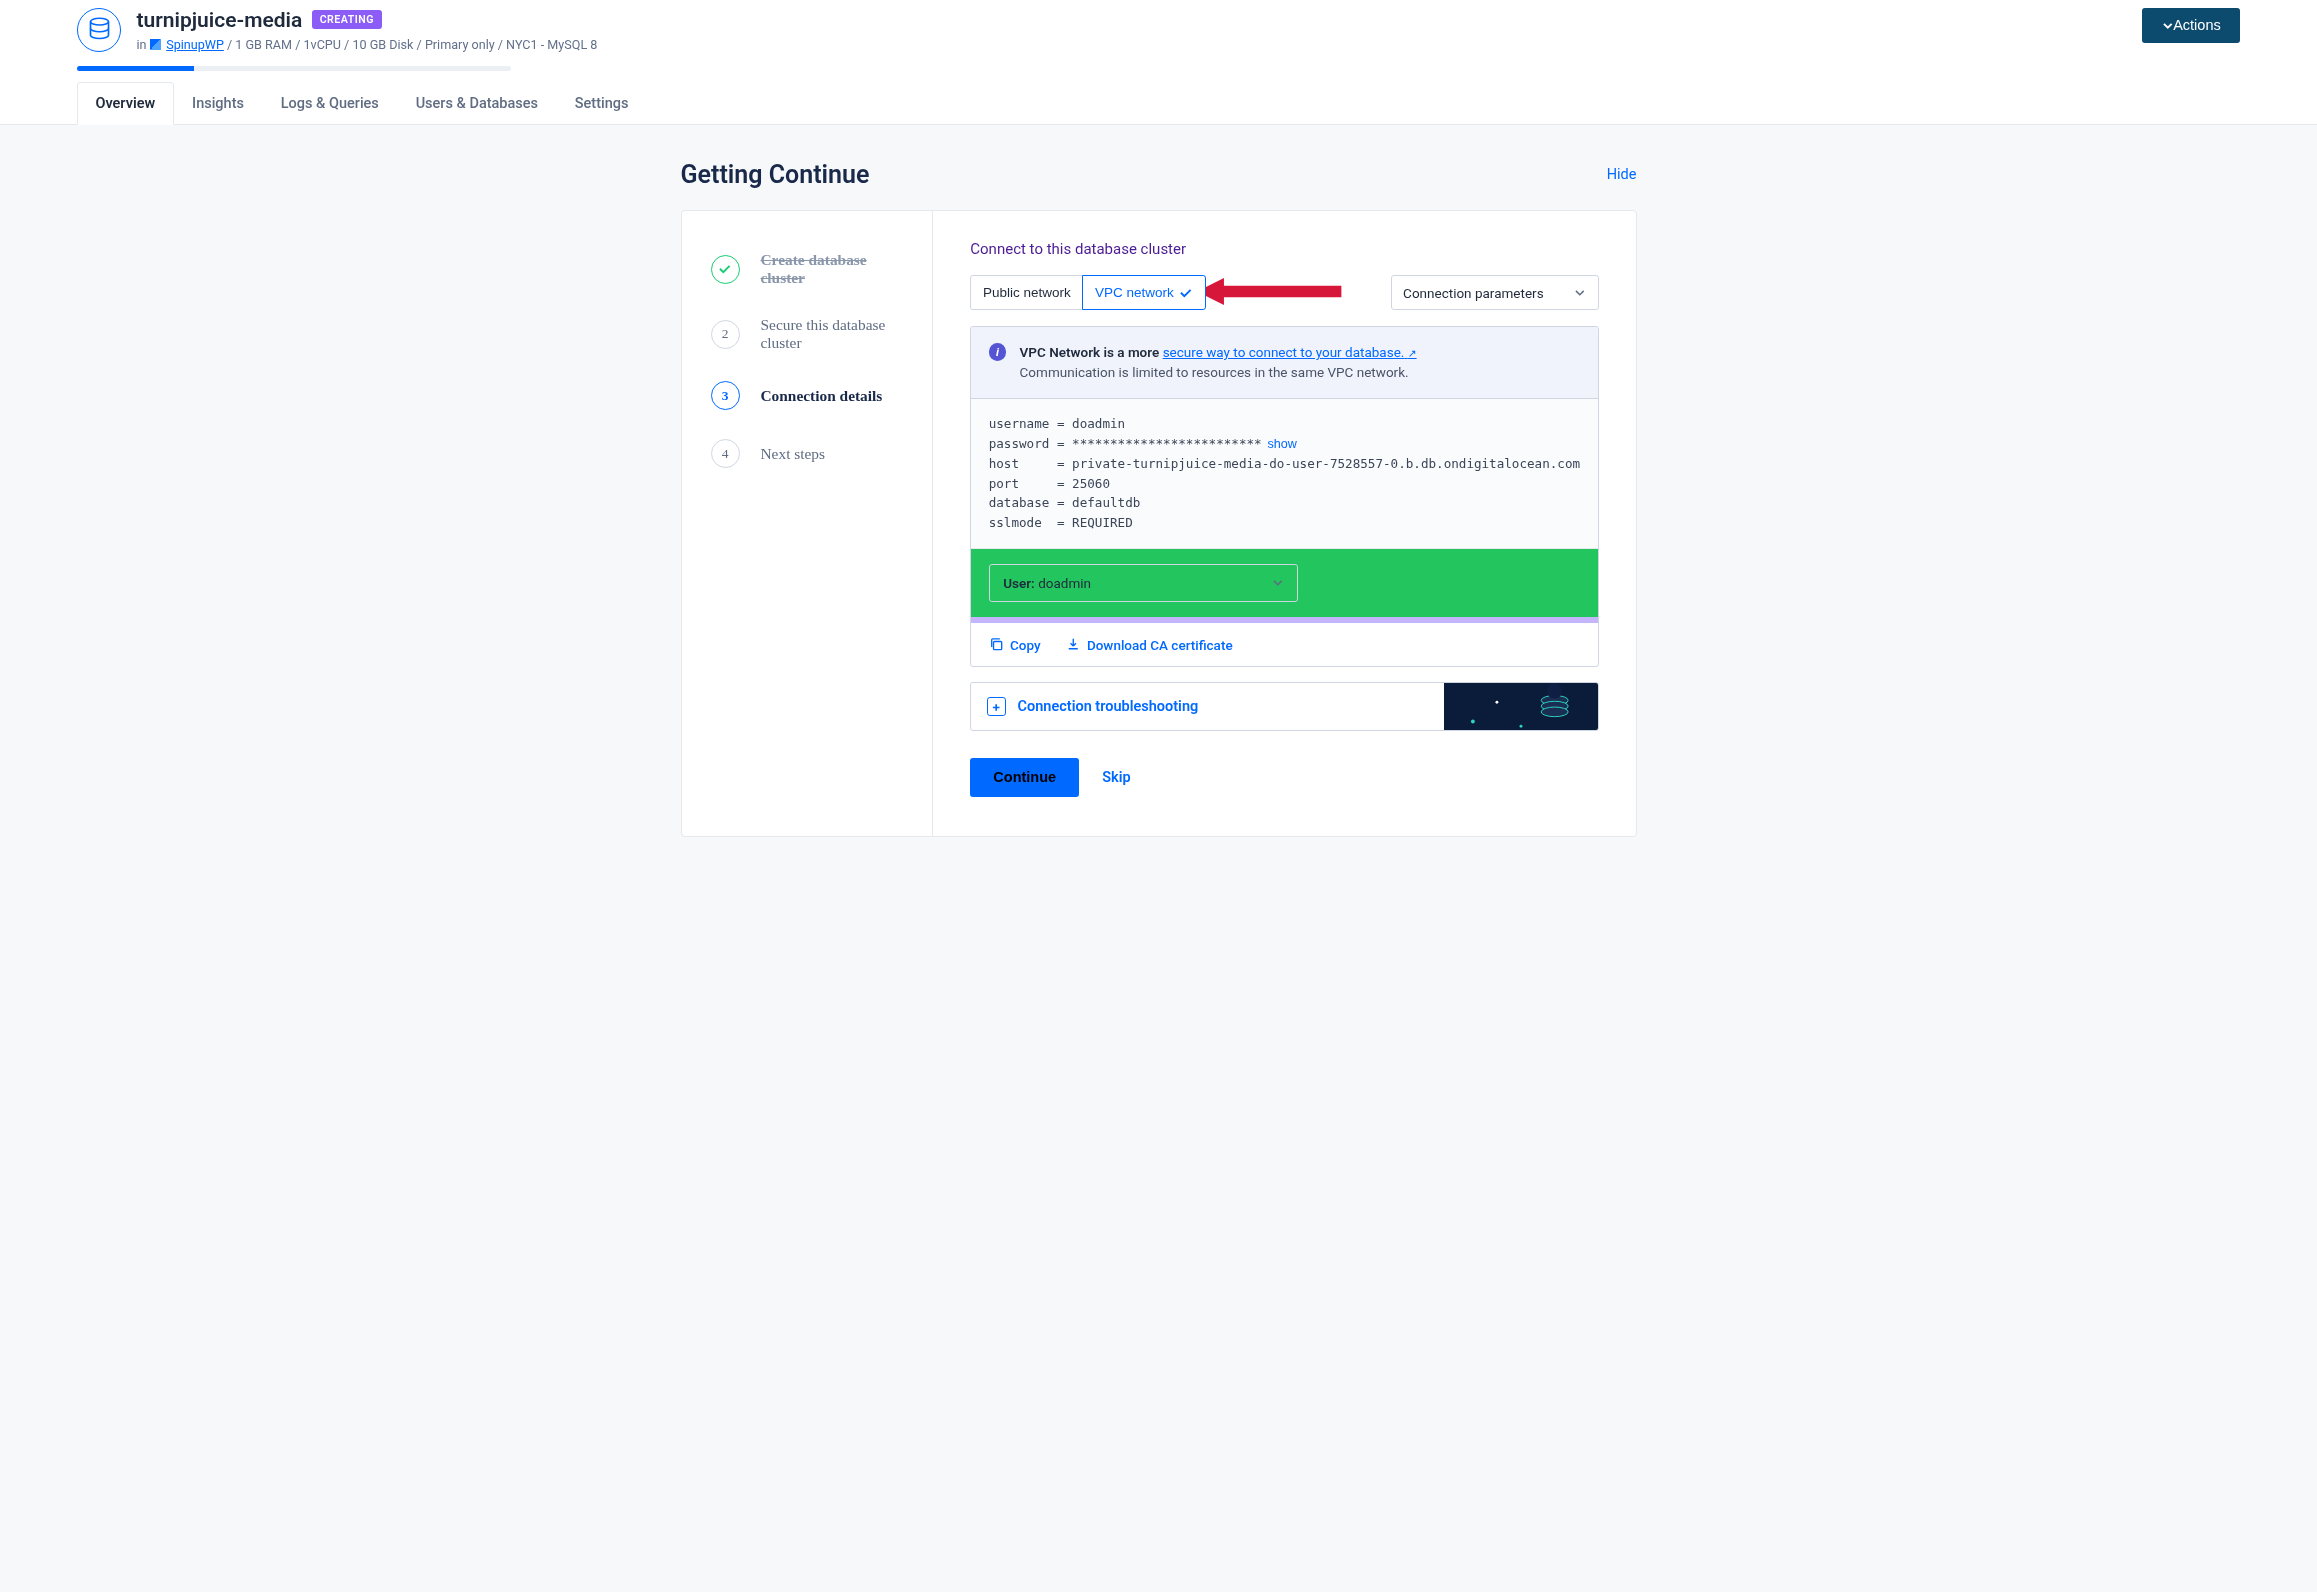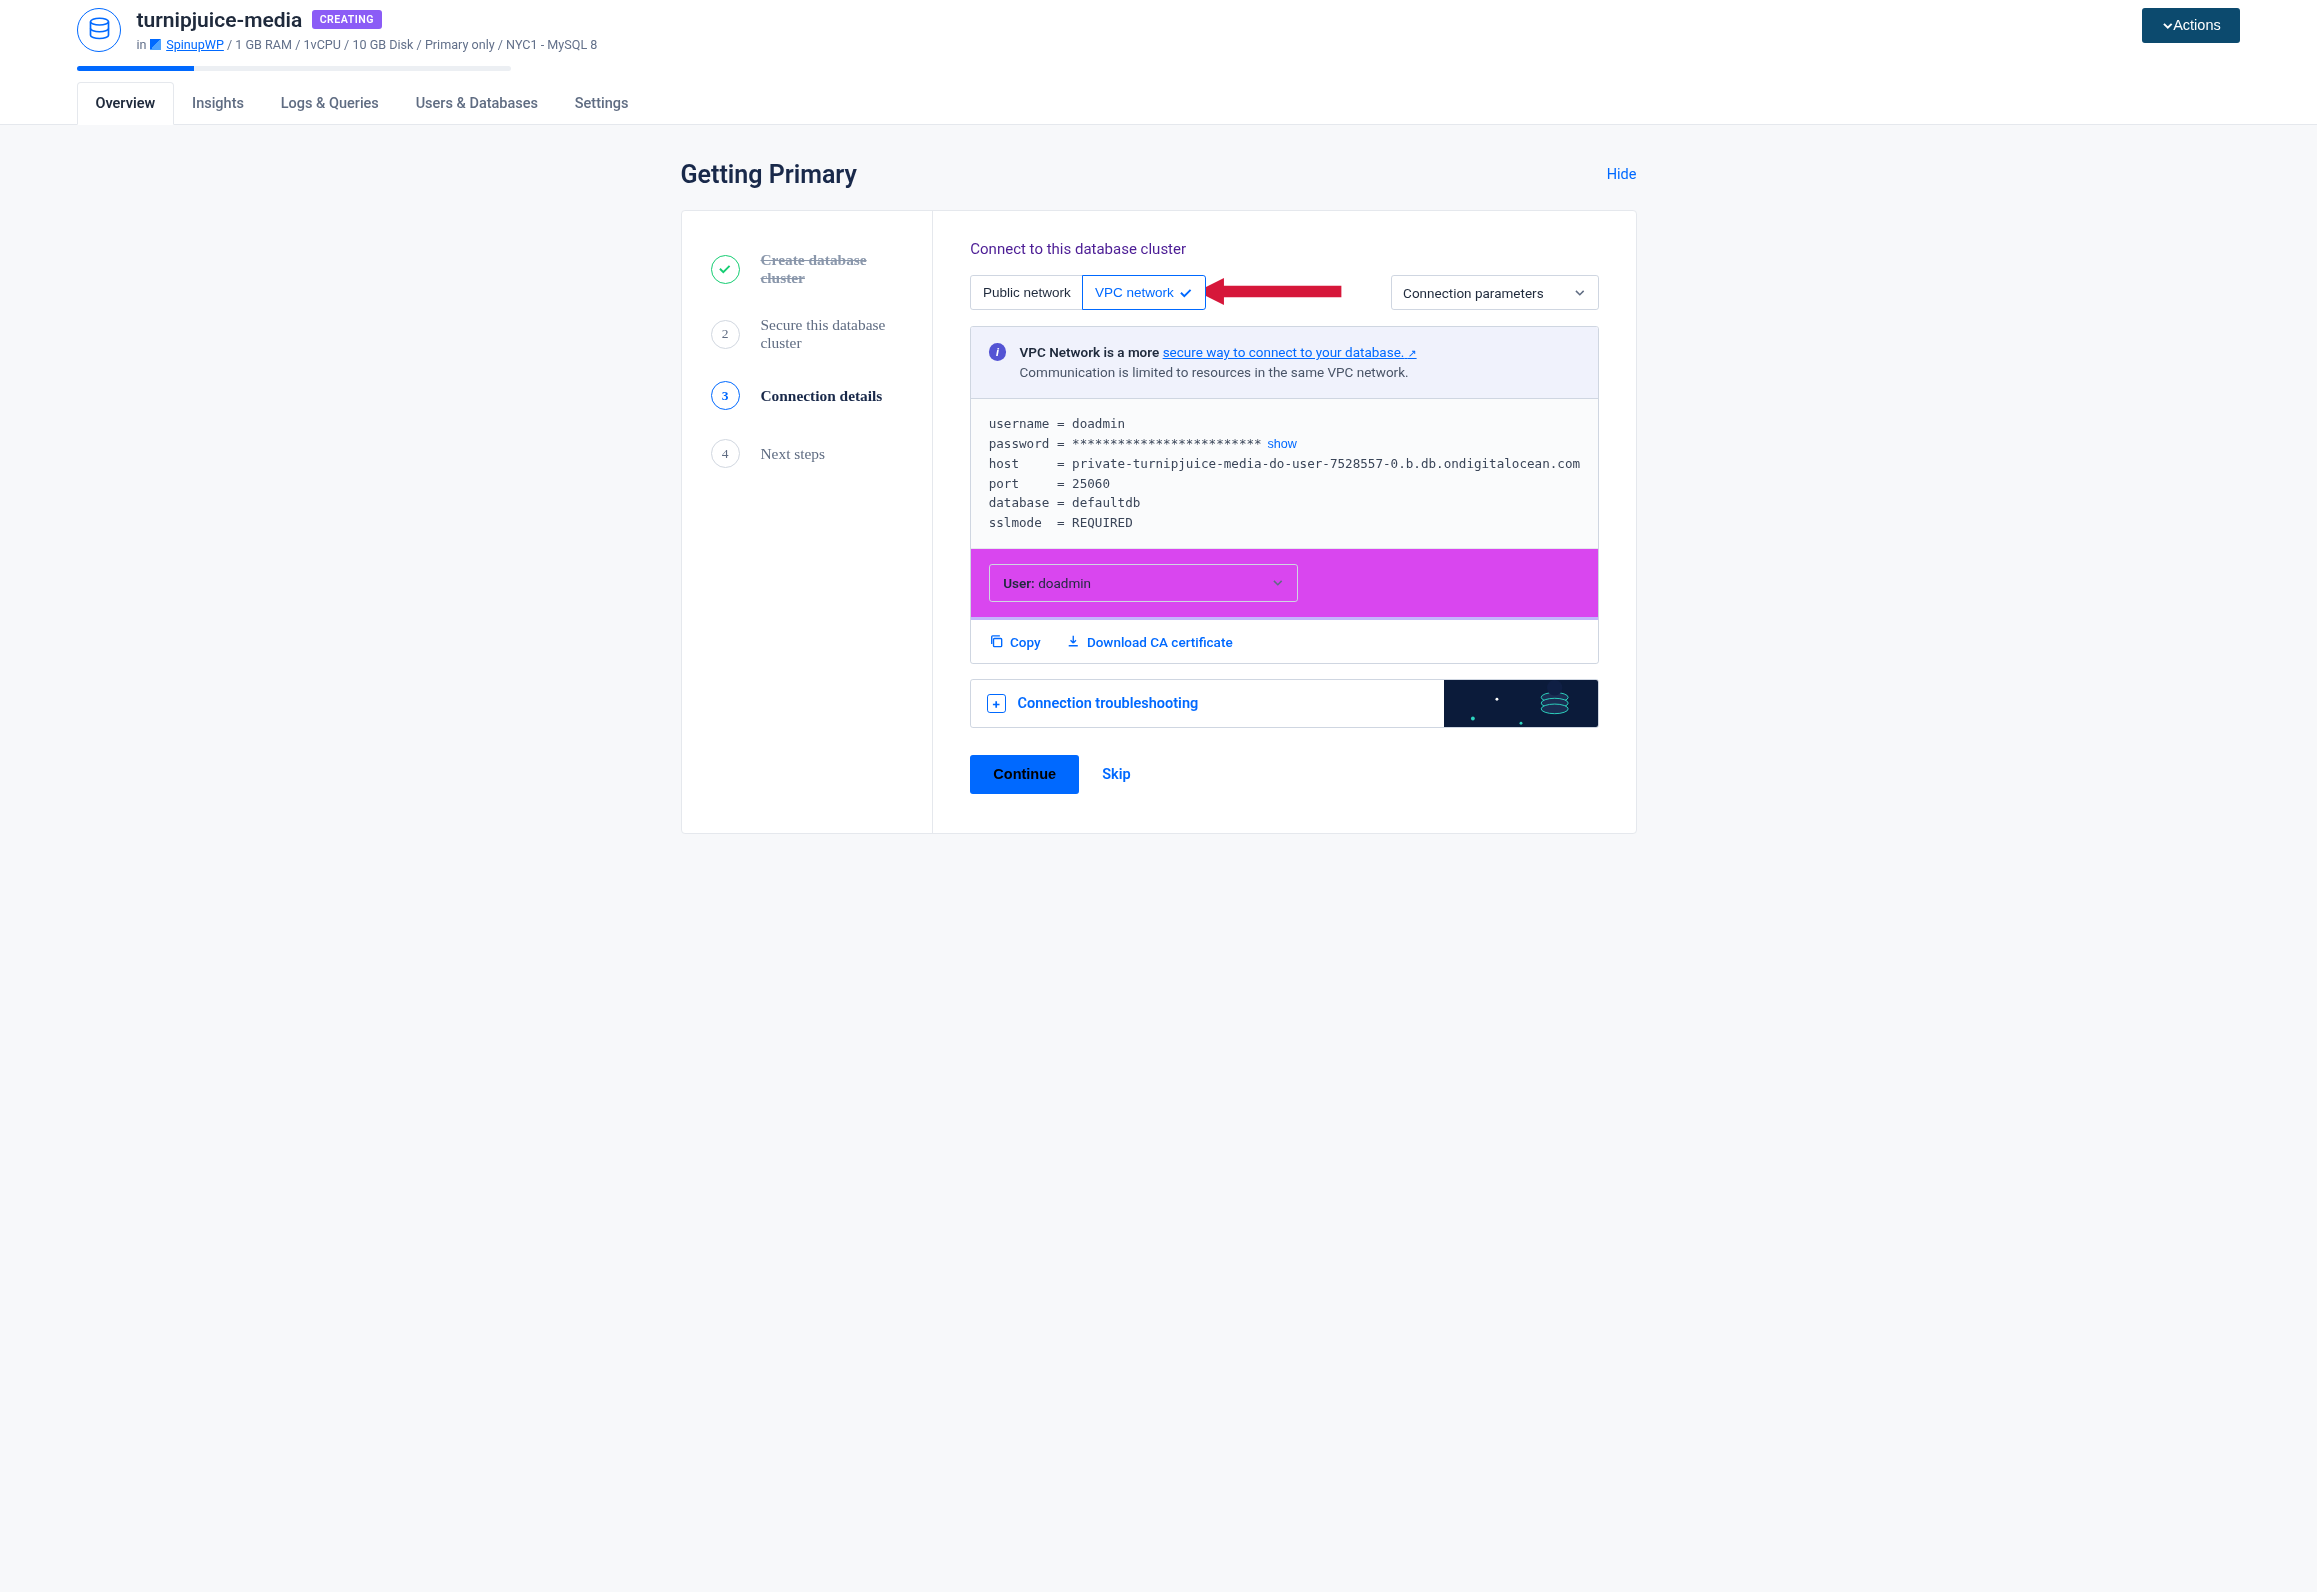--- a/index.html
+++ b/index.html
@@ -240,22 +240,22 @@
     font-size: 12.6px;
     line-height: 1.55;
     color: #3a4558;
     border-bottom: 1px solid #e5e8ed;
   }
   .conn-line { white-space: pre; }
   .show-link { color: #0069ff; font-family: -apple-system, sans-serif; cursor: pointer; margin-left: 5.8px; }
 
   .user-select-wrap {
     padding: 15.4px 17.4px;
-    background: #d946ef;
-    border-bottom: 3px solid #c4b5fd;
+    background: #22c55e;
+    border-bottom: 6px solid #c4b5fd;
   }
   .user-select {
     border: 1px solid #cfd6e1;
     border-radius: 2.9px;
     padding: 9.7px 13.5px;
     width: 309px;
     display: flex;
     justify-content: space-between;
     align-items: center;
     font-size: 13.5px;
@@ -363,21 +363,21 @@
     <div class="tab active">Overview</div>
     <div class="tab">Insights</div>
     <div class="tab">Logs &amp; Queries</div>
     <div class="tab">Users &amp; Databases</div>
     <div class="tab">Settings</div>
   </div>
 </div>
 
 <div class="content">
   <div class="content-head">
-    <h2>Getting Primary</h2>
+    <h2>Getting Continue</h2>
     <span class="hide-link">Hide</span>
   </div>
 
   <div class="panel">
 
     <div class="steps">
       <div class="step done">
         <div class="step-circle">
           <svg width="13.5" height="13.5" viewBox="0 0 14 14">
               <path d="M2 7l3.5 3.5L12 4" stroke="#15cd72" stroke-width="2" fill="none"></path>

